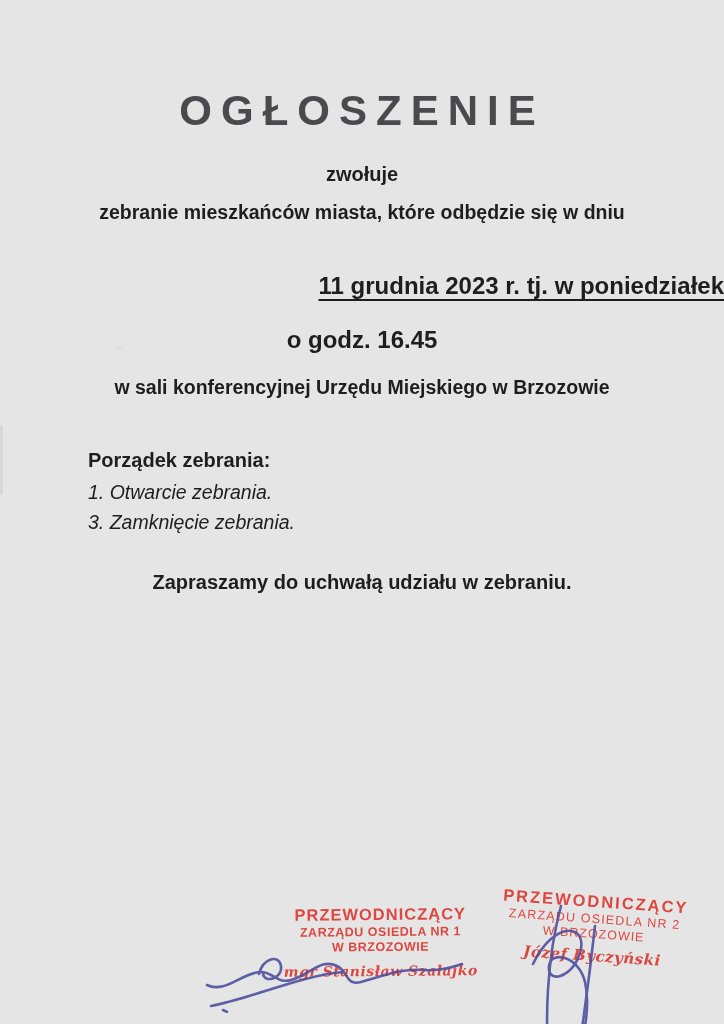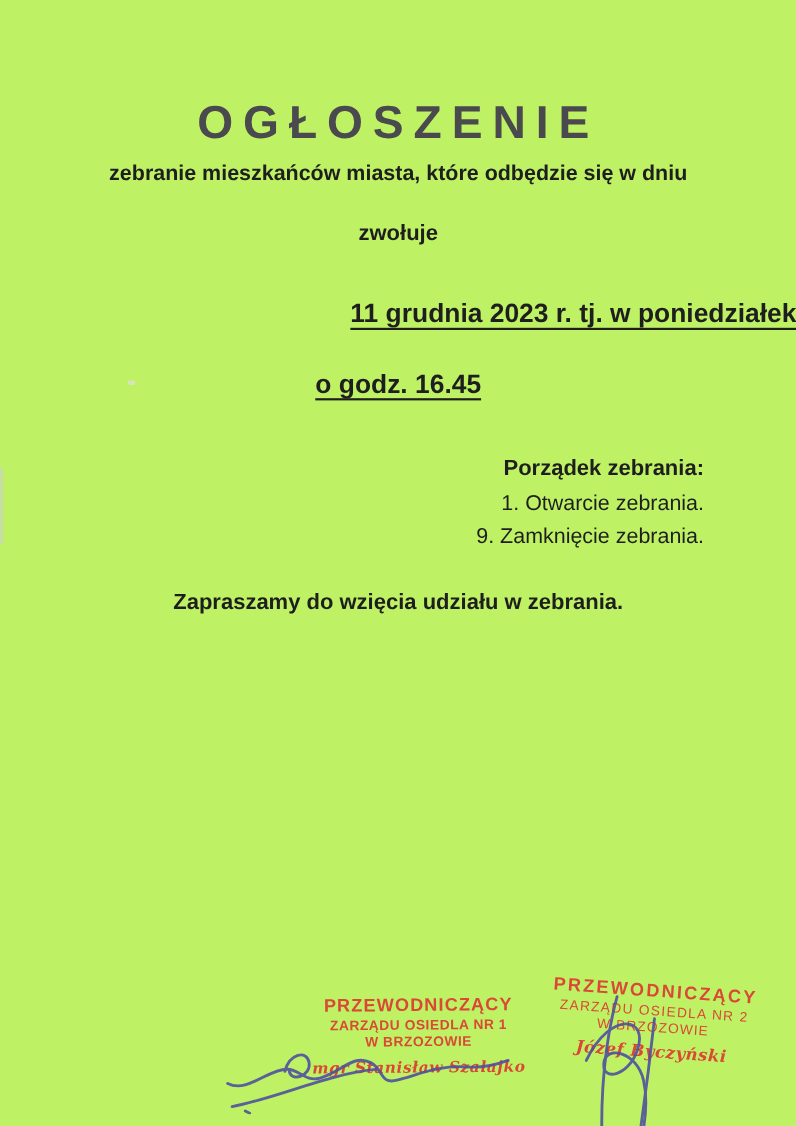--- a/index.html
+++ b/index.html
@@ -1,20 +1,20 @@
 <!DOCTYPE html>
 <html lang="pl"><head>
 <meta charset="utf-8">
 <style>
   html, body { margin: 0; padding: 0; background: #ffffff; }
   .page {
     position: relative;
     width: 724px;
     height: 1024px;
-    background: #bef264;
+    background: #e5e5e5;
     overflow: hidden;
     font-family: "Liberation Sans", sans-serif;
     color: #1e1e1e;
   }
   .doc-title {
     margin: 90px 0 0 0;
     text-align: center;
     font-size: 42px;
     line-height: 42px;
     font-weight: bold;
@@ -30,28 +30,28 @@
     text-justify: inter-word;
     color: #1e1e1e;
   }
   
   .center-line { text-align: center; font-weight: bold; color: #1e1e1e; }
   .convene   { margin-top: 30px; font-size: 20px; line-height: 24px; }
   .meeting   { margin-top: 14px; font-size: 19.5px; line-height: 24px; }
   .date-line { margin-top: 47px; font-size: 24px; line-height: 30px;
                text-decoration: underline; text-underline-offset: 5px;
                text-decoration-thickness: 2px; text-align: right; }
-  .time-line { margin-top: 34px; font-size: 24px; line-height: 30px;
-               text-decoration: underline; text-underline-offset: 5px;
+  .time-line { margin-top: 24px; font-size: 24px; line-height: 30px;
+               text-underline-offset: 5px;
                text-decoration-thickness: 2px; }
   .venue     { margin-top: 20px; font-size: 19.5px; line-height: 24px; }
-  .agenda { margin: 48px 84px 0 88px; text-align: right; }
+  .agenda { margin: 48px 84px 0 88px; }
   .agenda-heading { font-size: 20px; font-weight: bold; line-height: 26px; }
   .agenda-list { margin: 4px 0 0 0; padding: 0; list-style: none; }
-  .agenda-item { font-size: 19.5px; line-height: 30px; font-weight: normal; }
+  .agenda-item { font-size: 19.5px; line-height: 30px; font-weight: normal; font-style: italic; }
   .invitation { margin-top: 33px; font-size: 20px; line-height: 24px; }
 
   
   .stamp {
     position: absolute;
     text-align: center;
     color: #dd3a33;
     opacity: 0.92;
   }
   .stamp-1 { left: 283px; top: 906px; width: 195px; transform: rotate(-0.5deg); }
@@ -83,34 +83,35 @@
             background: #dedede; border-radius: 2px; opacity: 0.7; }
 </style>
 </head>
 <body>
 
 <div class="page">
 
   <div class="doc-title">OGŁOSZENIE</div>
 
 
+  <div class="center-line convene">zwołuje</div>
   <div class="center-line meeting">zebranie mieszkańców miasta, które odbędzie się w dniu</div>
-  <div class="center-line convene">zwołuje</div>
   <div class="center-line date-line">11 grudnia 2023 r. tj. w poniedziałek</div>
   <div class="center-line time-line">o godz. 16.45</div>
+  <div class="center-line venue">w sali konferencyjnej Urzędu Miejskiego w Brzozowie</div>
 
   <div class="agenda">
     <div class="agenda-heading">Porządek zebrania:</div>
     <ul class="agenda-list">
       <li class="agenda-item">1. Otwarcie zebrania.</li>
-      <li class="agenda-item">9. Zamknięcie zebrania.</li>
+      <li class="agenda-item">3. Zamknięcie zebrania.</li>
     </ul>
   </div>
 
-  <div class="center-line invitation">Zapraszamy do wzięcia udziału w zebrania.</div>
+  <div class="center-line invitation">Zapraszamy do uchwałą udziału w zebraniu.</div>
 
   <div class="stamp stamp-1">
     <div class="stamp-role">PRZEWODNICZĄCY</div>
     <div class="stamp-org1">ZARZĄDU OSIEDLA NR 1</div>
     <div class="stamp-org2">W BRZOZOWIE</div>
     <div class="stamp-name">mgr Stanisław Szalajko</div>
   </div>
 
   <svg class="sig sig-1" width="265" height="85" viewBox="0 0 265 85" aria-hidden="true">
     <g fill="none" stroke="#4f509e" stroke-width="2.6" stroke-linecap="round" opacity="0.9">

